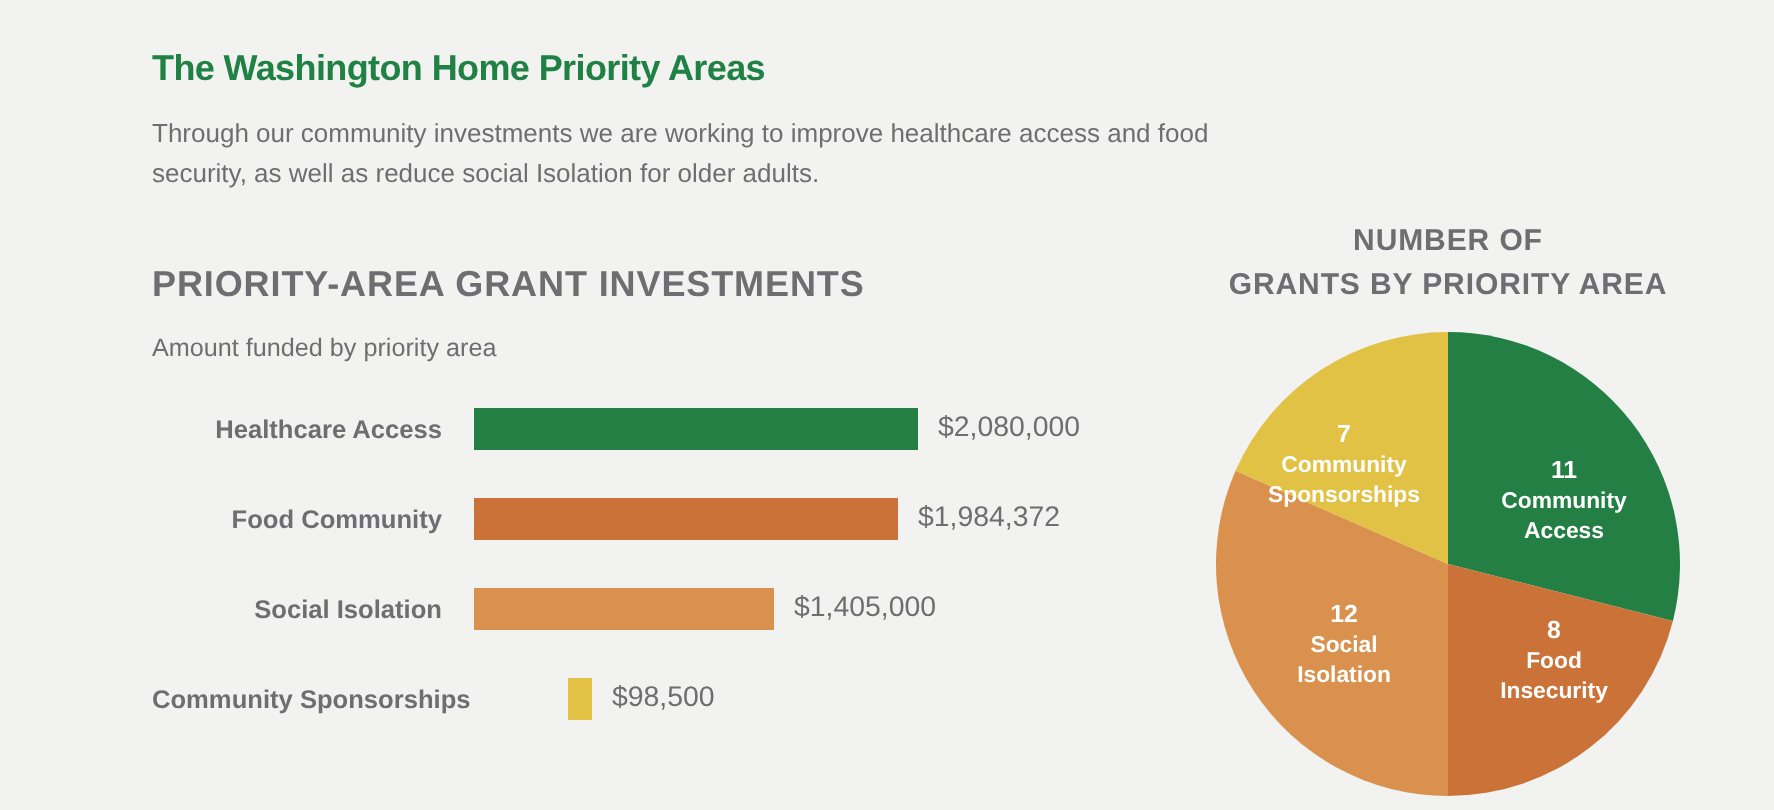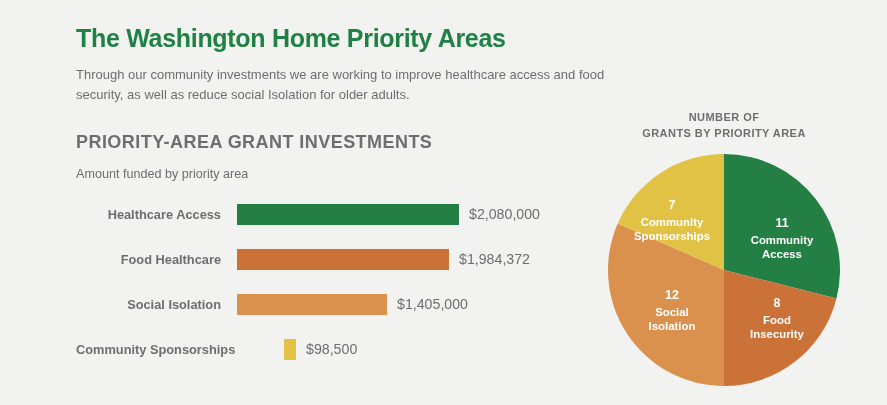--- a/index.html
+++ b/index.html
@@ -17,21 +17,21 @@
 
   
   .header {
     position: absolute;
     left: 76px;
     top: 24px;
     width: 600px;
   }
   .page-title {
     margin: 0;
-    font-size: 25px;
+    font-size: 18px;
     font-weight: bold;
     color: #1f8143;
     letter-spacing: -0.3px;
     line-height: 1.15;
   }
   .page-subtitle {
     margin: 12px 0 0 0;
     font-size: 13px;
     line-height: 1.55;
     color: #6e6e72;
@@ -100,21 +100,21 @@
   
   .pie-panel {
     position: absolute;
     left: 593px;
     top: 110px;
     width: 262px;
     text-align: center;
   }
   .pie-title {
     margin: 0;
-    font-size: 11px;
+    font-size: 15px;
     font-weight: bold;
     letter-spacing: 0.45px;
     color: #6e6e72;
     line-height: 1.45;
     text-transform: uppercase;
   }
   .pie-wrap {
     position: relative;
     width: 232px;
     height: 232px;
@@ -154,21 +154,21 @@
 
     <div class="bar-row">
       <div class="bar-label">Healthcare Access</div>
       <div class="bar-track">
         <div class="bar-fill" style="width: 222px; background: rgb(35, 127, 67);"></div>
         <div class="bar-value">$2,080,000</div>
       </div>
     </div>
 
     <div class="bar-row">
-      <div class="bar-label">Food Healthcare</div>
+      <div class="bar-label">Food Community</div>
       <div class="bar-track">
         <div class="bar-fill" style="width: 212px; background: rgb(203, 114, 56);"></div>
         <div class="bar-value">$1,984,372</div>
       </div>
     </div>
 
     <div class="bar-row">
       <div class="bar-label">Social Isolation</div>
       <div class="bar-track">
         <div class="bar-fill" style="width: 150px; background: rgb(217, 145, 77);"></div>

